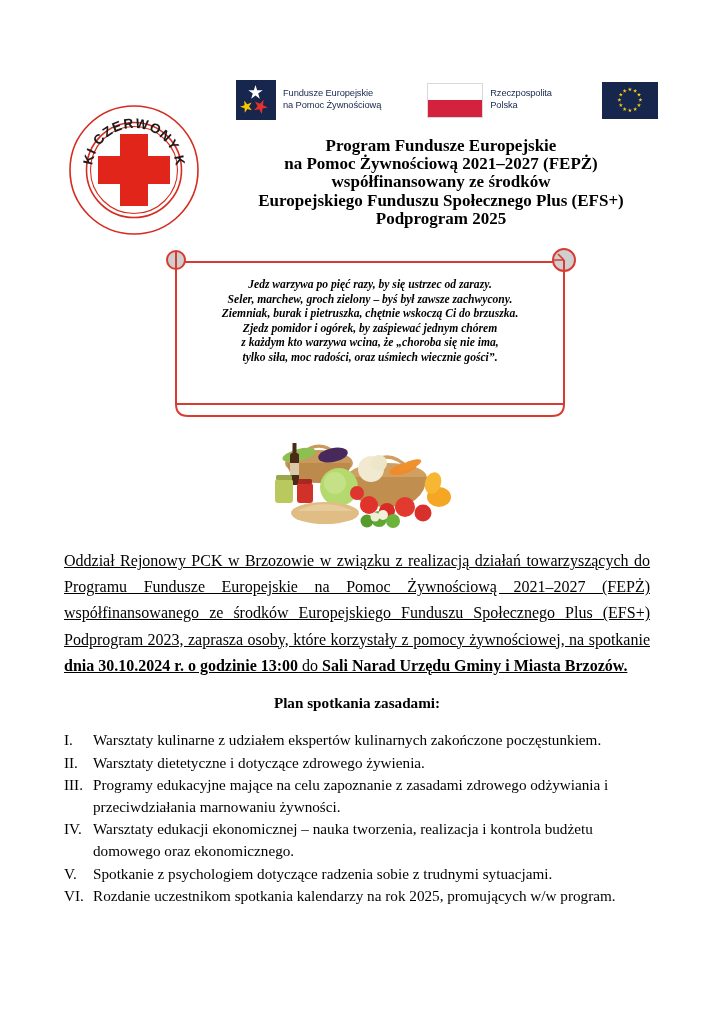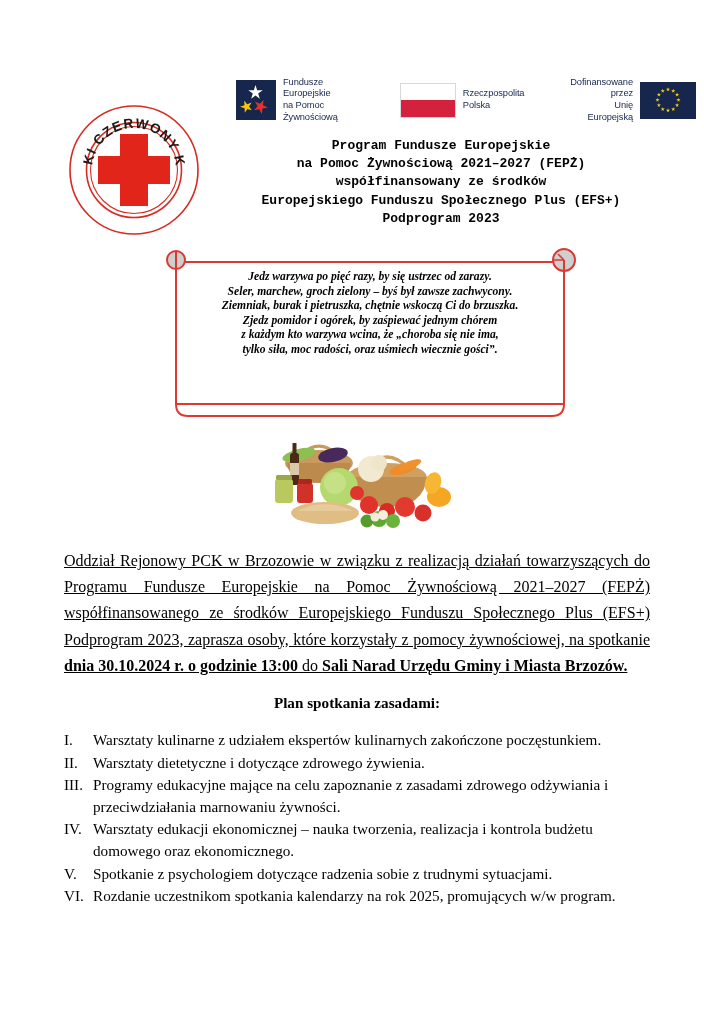--- a/index.html
+++ b/index.html
@@ -100,41 +100,40 @@
   }
 
   
   .program-title {
     position: absolute;
     left: 216px;
     top: 137px;
     width: 450px;
     text-align: center;
     font-weight: bold;
-    font-size: 13px;
+    font-size: 17px;
     line-height: 18.2px;
-    font-family: Liberation Mono, monospace;
   }
 
   
   .scroll-wrap {
     position: absolute;
     left: 160px;
     top: 246px;
     width: 420px;
     height: 175px;
   }
   .scroll-svg {
     position: absolute;
     left: 0; top: 0;
   }
   .poem {
     position: absolute;
     left: 28px;
-    top: 24px;
+    top: 32px;
     width: 364px;
     text-align: center;
     font-weight: bold;
     font-style: italic;
     font-size: 11.6px;
     line-height: 14.6px;
   }
   .poem div { white-space: nowrap; }
 
   
@@ -213,22 +212,20 @@
       <div class="pl-white"></div>
       <div class="pl-red"></div>
     </div>
     <div class="logo-caption">Rzeczpospolita
 Polska</div>
   </div>
 
   <div class="gap-b"></div>
 
   <div class="logo-block">
-    <div class="logo-caption right-align">Dofinansowane przez
-Unię Europejską</div>
     <div class="eu-flag" id="eu-flag">
         <span class="eu-star" style="left: 25.8px; top: 5.8px;"></span>
         <span class="eu-star" style="left: 31.05px; top: 7.20673px;"></span>
         <span class="eu-star" style="left: 34.8933px; top: 11.05px;"></span>
         <span class="eu-star" style="left: 36.3px; top: 16.3px;"></span>
         <span class="eu-star" style="left: 34.8933px; top: 21.55px;"></span>
         <span class="eu-star" style="left: 31.05px; top: 25.3933px;"></span>
         <span class="eu-star" style="left: 25.8px; top: 26.8px;"></span>
         <span class="eu-star" style="left: 20.55px; top: 25.3933px;"></span>
         <span class="eu-star" style="left: 16.7067px; top: 21.55px;"></span>
@@ -256,21 +253,21 @@
       <textPath href="#arcTopIn" startOffset="50%" text-anchor="middle">POLSKI CZERWONY KRZYŻ</textPath>
     </text>
   </svg>
 </div>
 
 <div class="program-title">
   <div>Program Fundusze Europejskie</div>
   <div>na Pomoc Żywnościową 2021–2027 (FEPŻ)</div>
   <div>współfinansowany ze środków</div>
   <div>Europejskiego Funduszu Społecznego Plus (EFS+)</div>
-  <div>Podprogram 2023</div>
+  <div>Podprogram 2025</div>
 </div>
 
 <div class="scroll-wrap">
   <svg class="scroll-svg" width="420" height="175" viewBox="0 0 420 175">
 
     <path d="M 16,16 H 404 V 158 Q 404,170 392,170 H 28 Q 16,170 16,158 Z" fill="#ffffff" stroke="#d93b33" stroke-width="2"></path>
 
     <line x1="16" y1="16" x2="404" y2="16" stroke="#d93b33" stroke-width="2"></line>
 
     <line x1="16" y1="158" x2="404" y2="158" stroke="#d93b33" stroke-width="2"></line>

